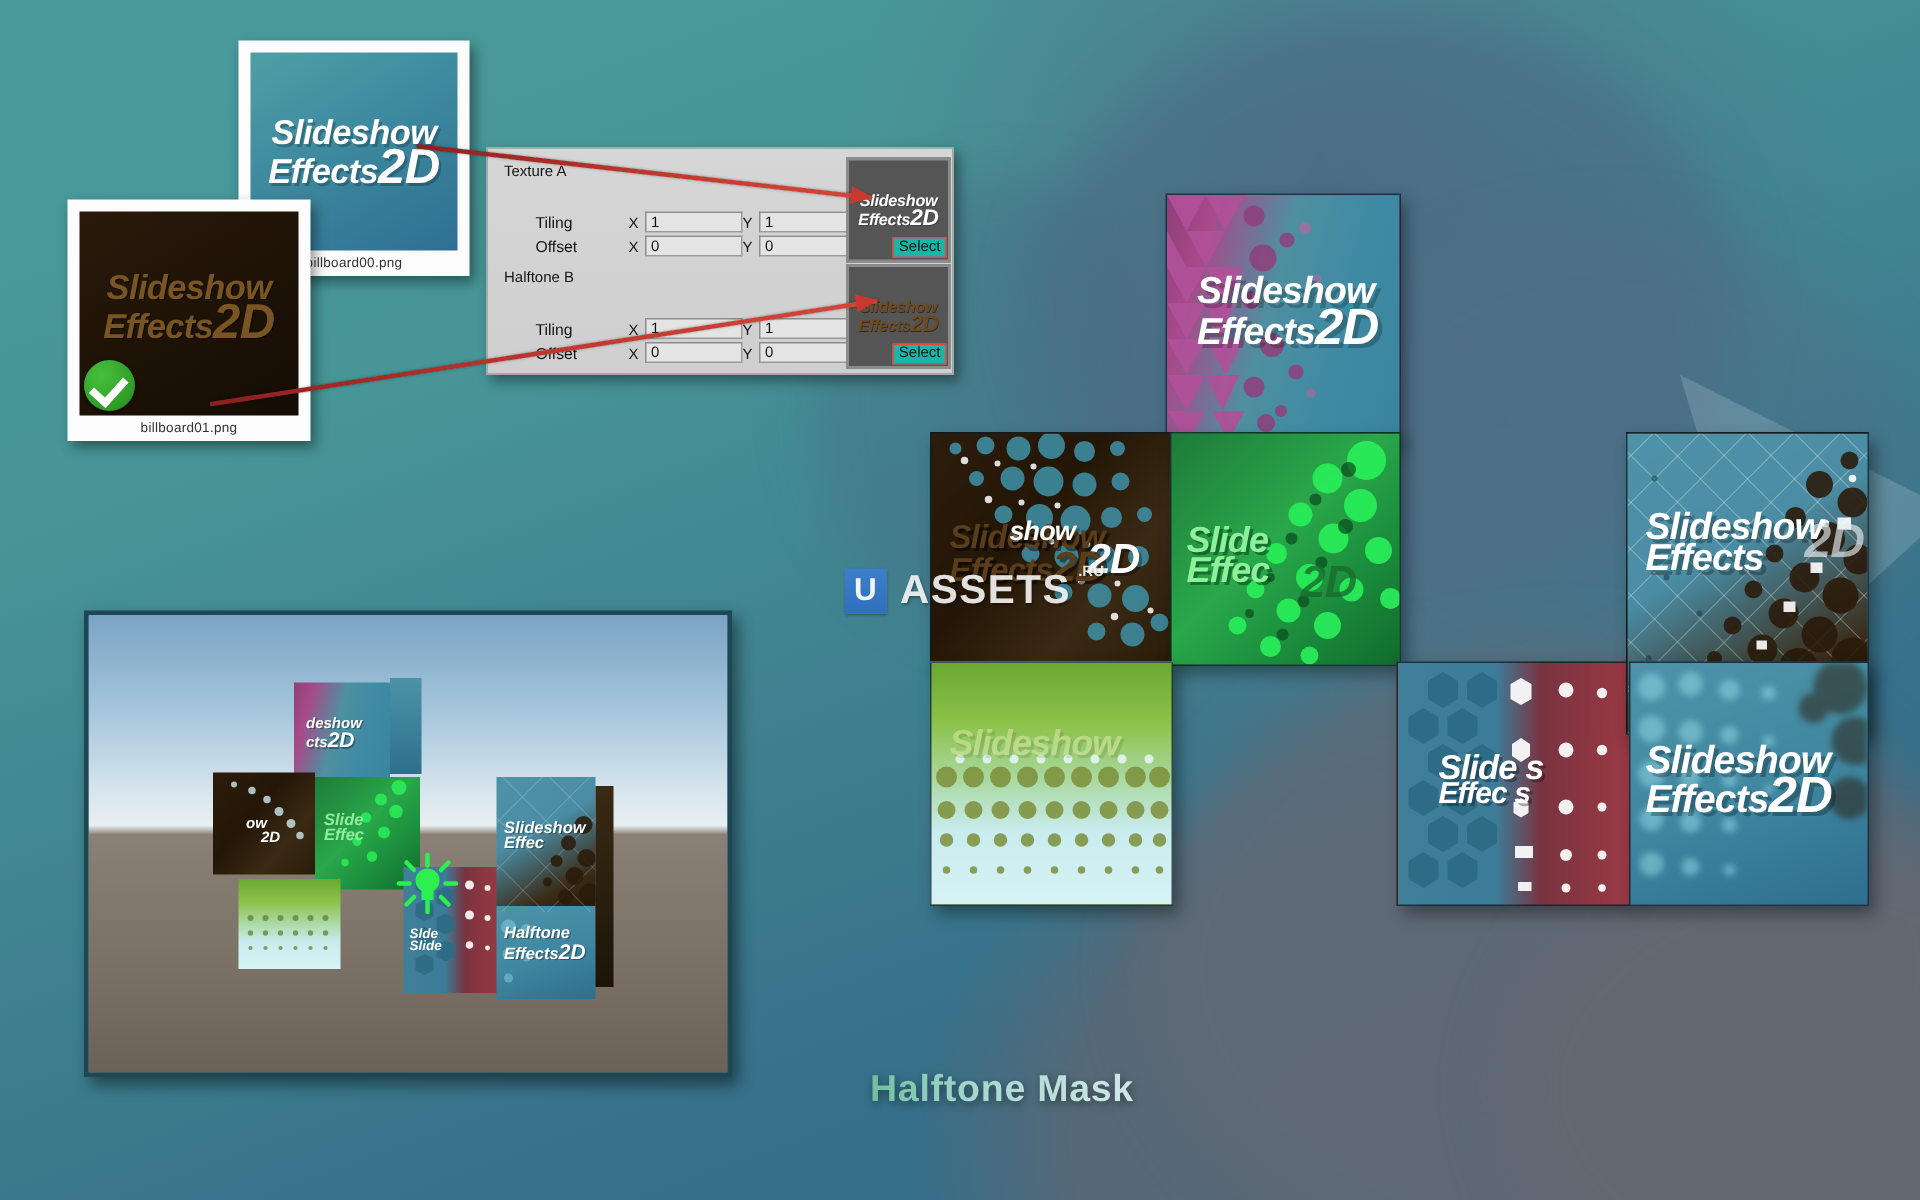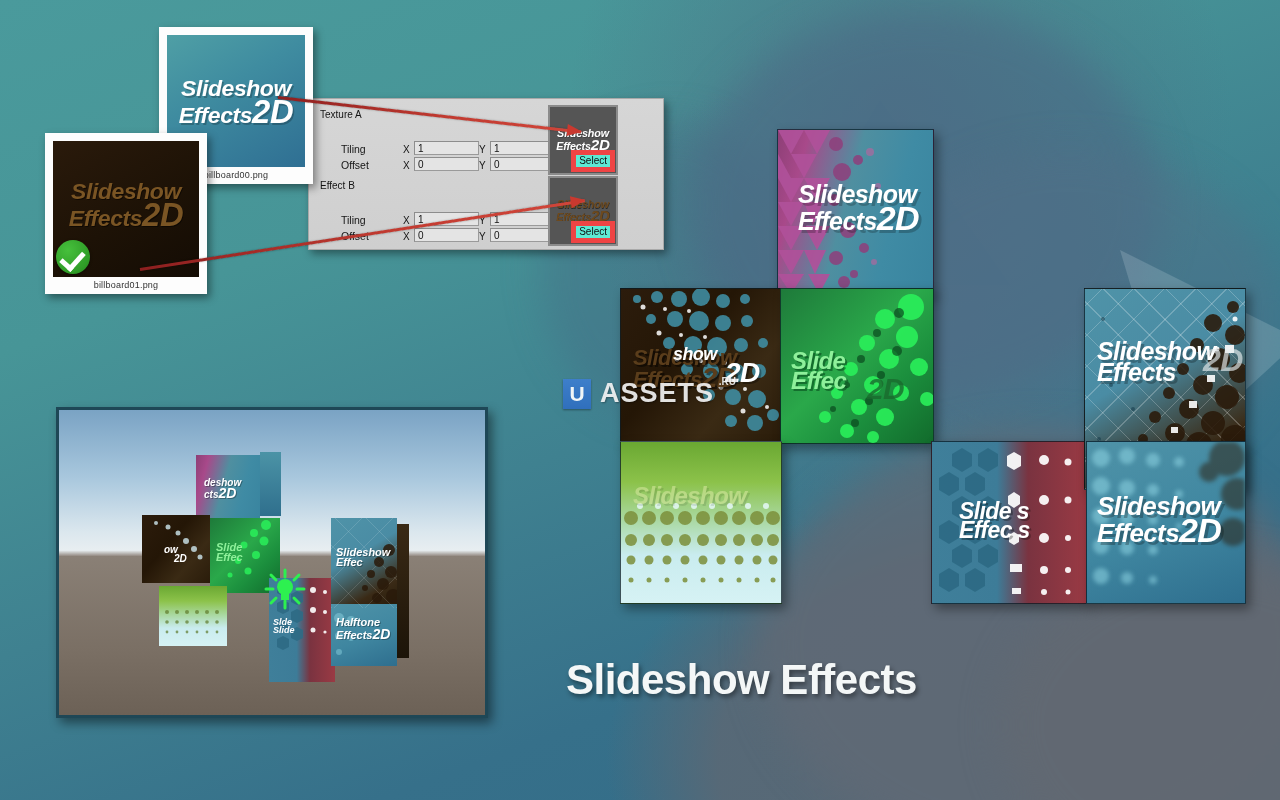--- a/index.html
+++ b/index.html
@@ -45,33 +45,33 @@
   .bb01{background:linear-gradient(150deg,#2a1a0b 0%,#1d1206 55%,#140c04 100%);}
   .bb01 .bb-l1,.bb01 .bb-l2{color:#7a5524;text-shadow:1px 1px 0 rgba(0,0,0,.5);}
 
   .check{position:absolute;left:3px;bottom:3px;width:34px;height:34px;border-radius:50%;
     background:radial-gradient(circle at 35% 30%,#46c03c 0%,#2f9c27 70%,#1f7a1a 100%);
     box-shadow:0 1px 3px rgba(0,0,0,.45);}
   .check:after{content:"";position:absolute;left:9px;top:7px;width:10px;height:18px;
     border:solid #fff;border-width:0 5px 5px 0;transform:rotate(42deg);}
 
   
-  #inspector{position:absolute;left:308px;top:98px;width:310px;height:150px;
+  #inspector{position:absolute;left:324px;top:98px;width:310px;height:150px;
     background:linear-gradient(180deg,#d6d6d6 0%,#cfcfcf 100%);
     border:1px solid #a9a9a9;box-shadow:3px 4px 8px rgba(0,0,0,.40);
-    font-family:"Liberation Sans", sans-serif;color:#1b1b1b;padding-left:44px;}
+    font-family:"Liberation Sans", sans-serif;color:#1b1b1b;}
   .sect-label{position:absolute;font-size:10px;color:#141414;}
   .row-label{position:absolute;font-size:10.5px;color:#141414;}
   .axis{position:absolute;font-size:10px;color:#141414;}
   .field{position:absolute;height:14px;background:#e4e4e4;border:1px solid #9a9a9a;
     border-top-color:#8d8d8d;border-left-color:#8d8d8d;
     font-size:10px;line-height:13px;padding-left:3px;color:#111;box-sizing:border-box;}
   .texslot{position:absolute;width:66px;height:66px;border:2px solid #8b8b8b;
     background:#555;overflow:hidden;}
-  .selbtn{position:absolute;right:1px;bottom:1px;background:#5eead4;border:5px solid #ef4444;
+  .selbtn{position:absolute;right:1px;bottom:1px;background:#14b8a6;border:1px solid #ef4444;
     font-size:10px;line-height:12px;padding:0 3px;color:#111;}
 
   
   .arrow{position:absolute;height:3px;background:linear-gradient(90deg,#8d1f1f 0%,#c03a30 55%,#d1463a 100%);
     transform-origin:0 50%;box-shadow:0 0 2px rgba(0,0,0,.35);}
   .arrow:after{content:"";position:absolute;right:-1px;top:-5px;
     border-left:15px solid #c9392f;border-top:6.5px solid transparent;border-bottom:6.5px solid transparent;}
 
   
   #scene{position:absolute;left:56px;top:407px;width:426px;height:305px;
@@ -371,21 +371,21 @@
           <circle cx="112" cy="150" r="3"></circle>
         <circle cx="136" cy="20" r="3.5"></circle>
           <circle cx="136" cy="58" r="3.5"></circle>
         <circle cx="136" cy="96" r="3"></circle>
           <circle cx="136" cy="128" r="3"></circle>
           <circle cx="136" cy="150" r="2.5"></circle>
       </g>
     </svg>
     <div class="tile-logo" style="left:27px;top:60px;">
       <span class="tl1" style="font-size:23px;color:#fff;text-shadow:2px 2px 0 rgba(0,0,0,.30);">Slide s</span>
-      <span class="tl2" style="font-size:23px;color:#fff;text-shadow:2px 2px 0 rgba(0,0,0,.30);">Effec s</span>
+      <span class="tl2" style="font-size:20px;color:#fff;text-shadow:2px 2px 0 rgba(0,0,0,.30);">Effec s</span>
     </div>
   </div>
 
   <div class="tile g-cyanbrown" style="left:1084px;top:288px;width:160px;height:200px;">
     <div class="diagpat"></div>
     <svg class="dots" viewBox="0 0 160 200" preserveAspectRatio="none">
       <g fill="#2a1a0a" opacity=".88">
         <circle cx="148" cy="18" r="6"></circle>
           <circle cx="128" cy="34" r="9"></circle>
           <circle cx="150" cy="46" r="10"></circle>
@@ -537,21 +537,21 @@
           <circle cx="8" cy="46" r="1.4"></circle>
             <circle cx="18" cy="46" r="1.4"></circle>
             <circle cx="28" cy="46" r="1.4"></circle>
           <circle cx="38" cy="46" r="1.4"></circle>
             <circle cx="48" cy="46" r="1.4"></circle>
             <circle cx="58" cy="46" r="1.4"></circle>
         </g>
       </svg>
     </div>
 
-    <div class="box g-cyanred" style="left:210px;top:168px;width:66px;height:104px;">
+    <div class="box g-cyanred" style="left:210px;top:168px;width:66px;height:84px;">
       <svg style="position:absolute;inset:0;width:66px;height:84px;" viewBox="0 0 66 84">
         <g fill="#2e6b85" opacity=".9">
           <polygon points="14,4 20,7 20,15 14,18 8,15 8,7"></polygon>
           <polygon points="14,22 20,25 20,33 14,36 8,33 8,25"></polygon>
           <polygon points="14,40 20,43 20,51 14,54 8,51 8,43"></polygon>
           <polygon points="14,58 20,61 20,69 14,72 8,69 8,61"></polygon>
           <polygon points="28,13 34,16 34,24 28,27 22,24 22,16"></polygon>
           <polygon points="28,31 34,34 34,42 28,45 22,42 22,34"></polygon>
           <polygon points="28,49 34,52 34,60 28,63 22,60 22,52"></polygon>
         </g>
@@ -637,21 +637,21 @@
     <div class="field" style="left:181px;top:58px;width:65px;">0</div>
 
     <div class="texslot bb00" style="left:239px;top:6px;">
       <div class="bb-logo" style="transform:scale(.36);">
         <span class="bb-l1" style="font-size:30px;color:#fff;">Slideshow</span>
         <span class="bb-l2" style="font-size:30px;color:#fff;">Effects<span style="font-size:42px;">2D</span></span>
       </div>
       <div class="selbtn">Select</div>
     </div>
 
-    <div class="sect-label" style="left:11px;top:81px;">Effect B</div>
+    <div class="sect-label" style="left:11px;top:81px;">Halftone B</div>
 
     <div class="row-label" style="left:32px;top:115px;">Tiling</div>
     <div class="axis" style="left:94px;top:116px;">X</div>
     <div class="field" style="left:105px;top:113px;width:65px;">1</div>
     <div class="axis" style="left:170px;top:116px;">Y</div>
     <div class="field" style="left:181px;top:113px;width:65px;">1</div>
 
     <div class="row-label" style="left:32px;top:131px;">Offset</div>
     <div class="axis" style="left:94px;top:132px;">X</div>
     <div class="field" style="left:105px;top:129px;width:65px;">0</div>
@@ -684,15 +684,15 @@
         <span class="bb-l2" style="font-size:28px;color:#7a5524;"><span>Effects</span><span style="font-size:40px;">2D</span></span>
       </div>
       <div class="check"></div>
     </div>
     <div class="cap">billboard01.png</div>
   </div>
 
   <div class="arrow" style="left:278px;top:96px;width:305px;transform:rotate(6.5deg);"></div>
   <div class="arrow" style="left:140px;top:268px;width:450px;transform:rotate(-8.8deg);"></div>
 
-  <div id="title">Slideshow Effects</div>
+  <div id="subtitle">Halftone Mask</div>
 
 </div>
 
 </body></html>

